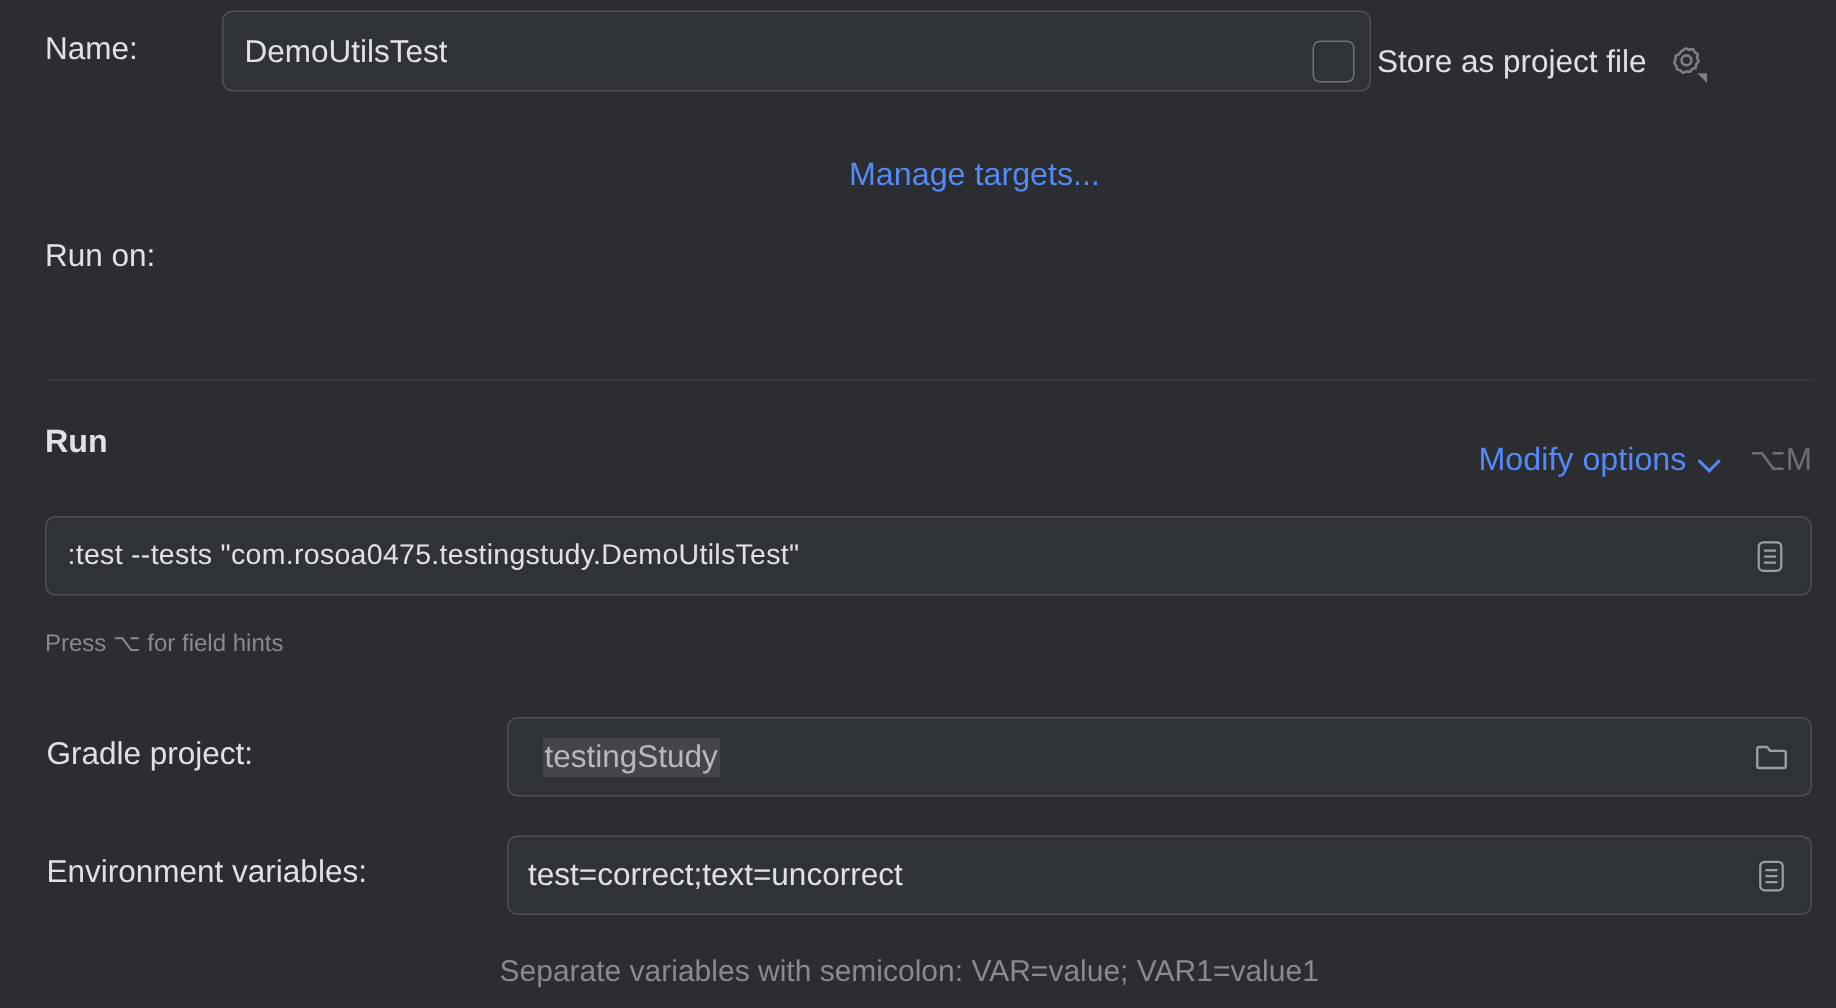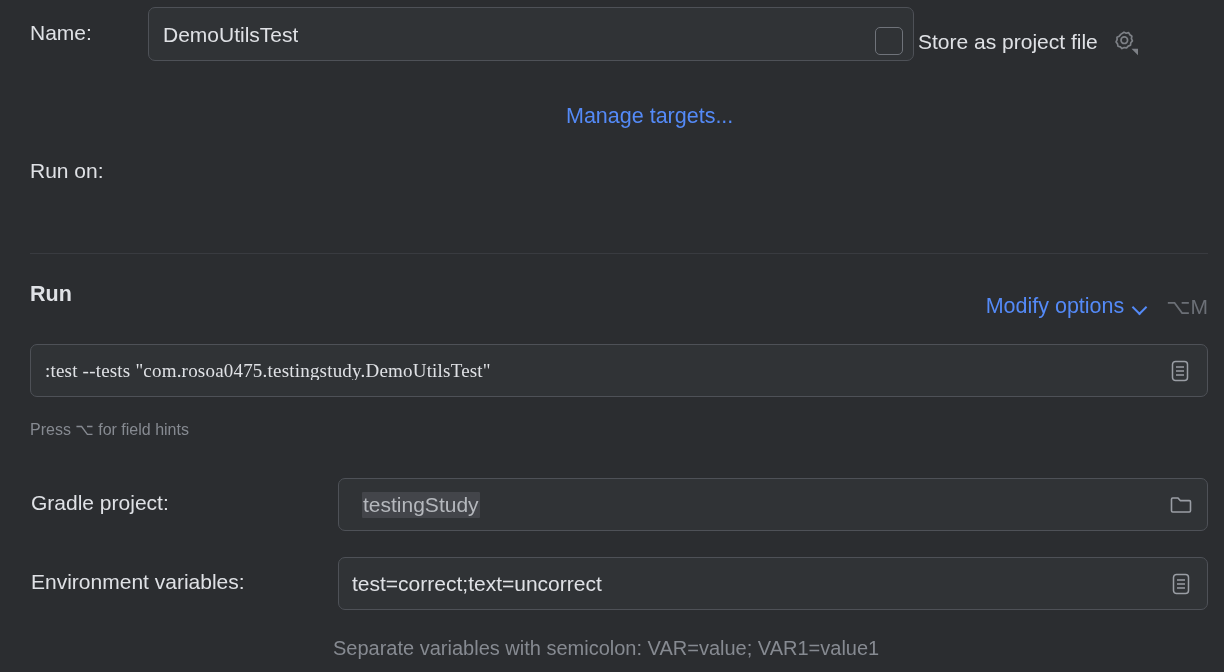--- a/index.html
+++ b/index.html
@@ -51,21 +51,21 @@
     position: absolute;
   }
   .field-text {
     font-size: 21px;
     color: #dfe1e5;
     white-space: nowrap;
     overflow: hidden;
     line-height: 1;
   }
   .field-text.mono {
-    font-family: Liberation Serif, serif;
+    font-family: Liberation Sans, sans-serif;
     font-size: 19px;
     letter-spacing: .2px;
   }
   .field-text.selected {
     background: #43454a;
     color: #b5b8bd;
     padding: 2px 1px 3px 1px;
     border-radius: 1px;
     margin-left: 10px;
   }

